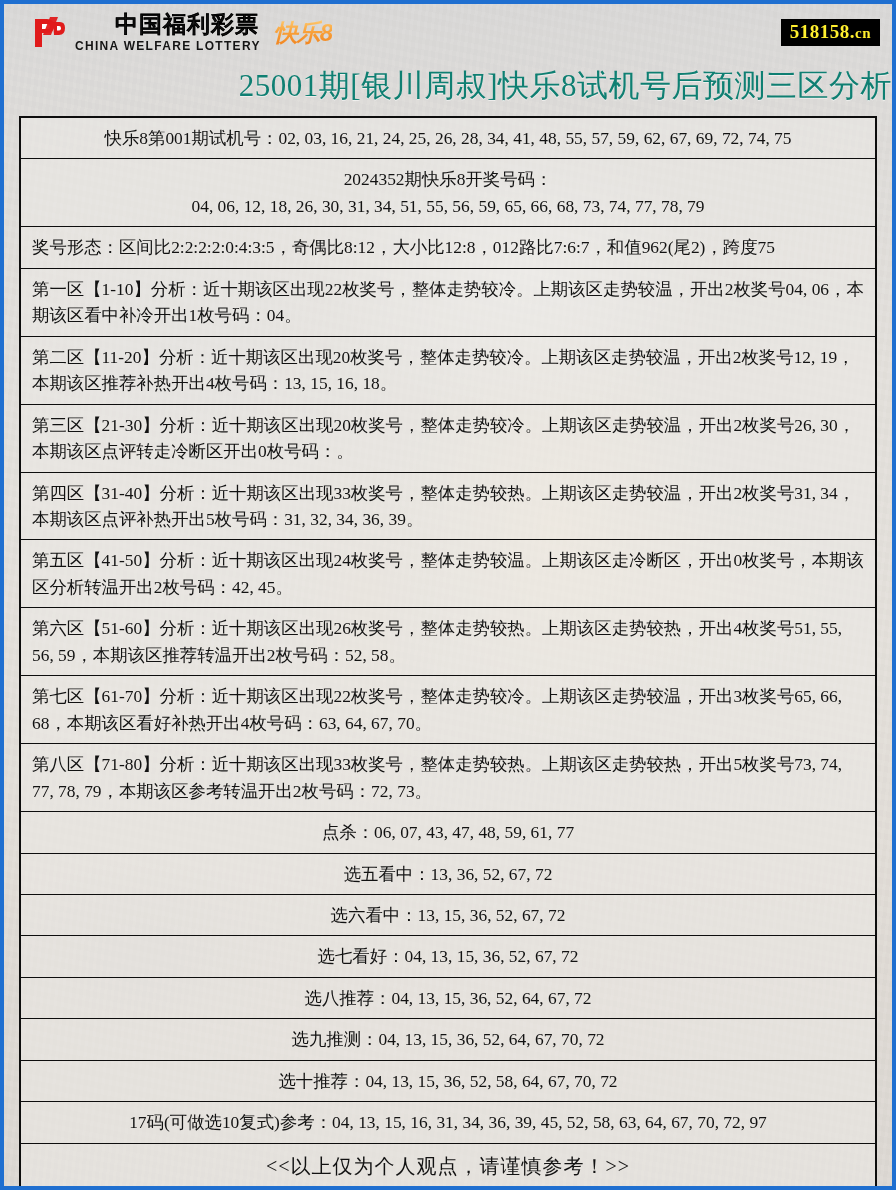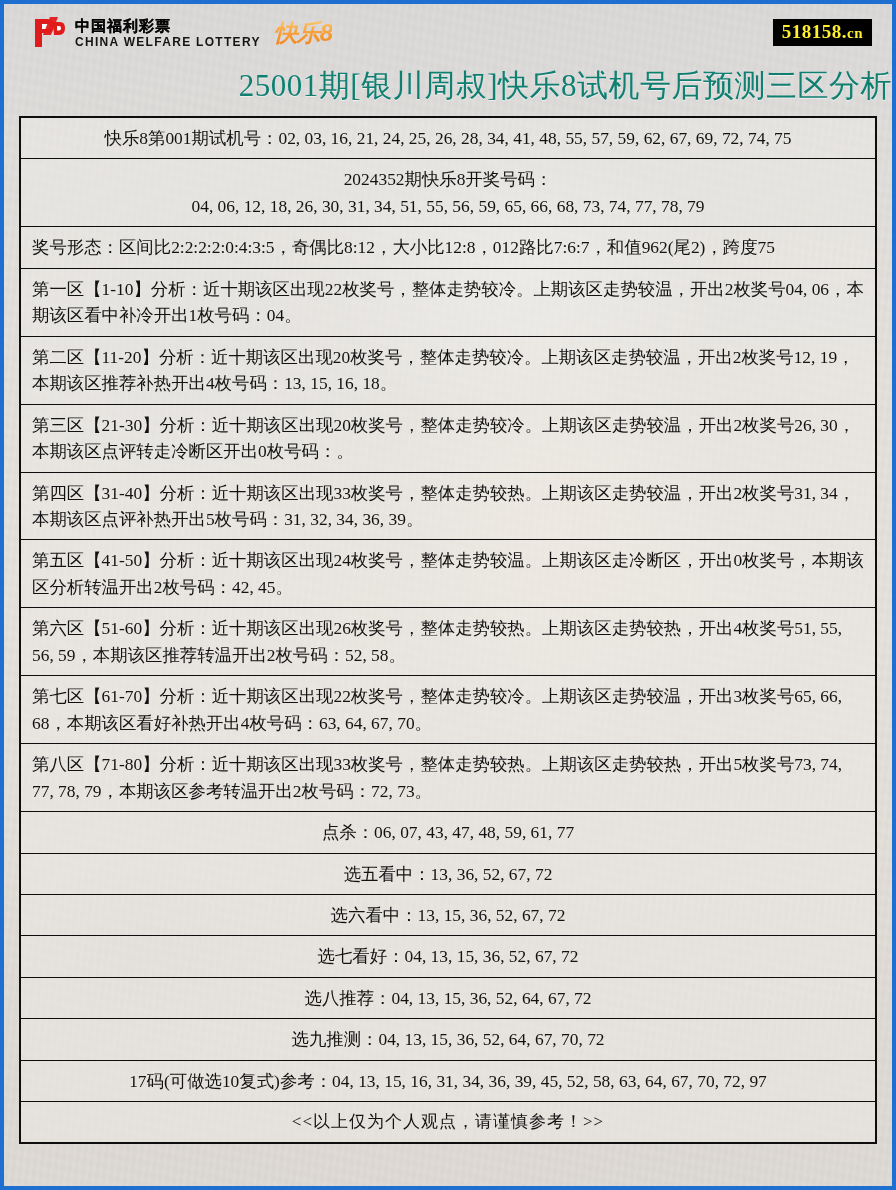--- a/index.html
+++ b/index.html
@@ -55,41 +55,41 @@
   .cwl-mark {
     width: 40px; height: 40px;
     position: relative;
   }
   .cwl-mark svg { display: block; }
   .cwl-cn {
     display: flex; flex-direction: column; align-items: flex-start;
     line-height: 1;
   }
   .cwl-cn-top {
-    font-family: Liberation Serif, serif;
-    font-weight: bold; font-size: 15px; letter-spacing: 1px;
-    color: #1a1a1a; -webkit-text-stroke: 0.2px #000;
+    font-family: Liberation Mono, monospace;
+    font-weight: bold; font-size: 23px; letter-spacing: 1px;
+    color: #1a1a1a; margin-left: 40px; -webkit-text-stroke: 0.2px #000;
   }
   .cwl-cn-bot {
     font-family: "Liberation Sans", sans-serif;
     font-weight: bold; font-size: 12px; letter-spacing: 1.3px;
     color: #141414; margin-top: 2px;
   }
   .kl8-mark {
     font-family: "Liberation Sans", sans-serif;
     font-weight: bold; font-size: 24px; font-style: italic;
     letter-spacing: -1px;
     background: linear-gradient(180deg, #ffd27a 0%, #f9a23b 45%, #ef7d18 100%);
     -webkit-background-clip: text; background-clip: text;
     color: transparent;
     margin-left: 5px;
     text-shadow: 0 0 0 rgba(0,0,0,0);
   }
   .site-badge {
-    position: absolute; right: 20px; top: 15px;
+    position: absolute; right: 12px; top: 15px;
     background: #000; color: #ffef2e;
     font-family: "Liberation Serif", serif;
     font-weight: bold; font-size: 19px;
     padding: 3px 9px 4px 9px;
     letter-spacing: 0.5px;
     line-height: 1.05;
   }
   .site-badge .tld { font-size: 15px; }
 
   .page-title {
@@ -118,21 +118,21 @@
     padding: 7px 11px;
     font-size: 17.4px;
     line-height: 1.52;
     color: #121212;
     background: rgba(238,236,231,0.50);
     vertical-align: middle;
     margin-left: 12px;
   }
   td.c { text-align: center; }
   td.l { text-align: left; }
-  .foot td { font-size: 17px; letter-spacing: 1px; }
+  .foot td { font-size: 20px; letter-spacing: 1px; }
 </style>
 </head>
 <body>
 
 <div id="page">
   <div id="bg"></div>
   <div id="veil"></div>
 
   <div id="content">
 
@@ -210,20 +210,23 @@
         <tr>
             <td class="c">选七看好：04, 13, 15, 36, 52, 67, 72</td>
           </tr>
         <tr>
             <td class="c">选八推荐：04, 13, 15, 36, 52, 64, 67, 72</td>
           </tr>
         <tr>
             <td class="c">选九推测：04, 13, 15, 36, 52, 64, 67, 70, 72</td>
           </tr>
         <tr>
+            <td class="c">选十推荐：04, 13, 15, 36, 52, 58, 64, 67, 70, 72</td>
+          </tr>
+        <tr>
             <td class="c">17码(可做选10复式)参考：04, 13, 15, 16, 31, 34, 36, 39, 45, 52, 58, 63, 64, 67, 70, 72, 97</td>
           </tr>
 
         <tr class="foot">
           <td class="c">&lt;&lt;以上仅为个人观点，请谨慎参考！&gt;&gt;</td>
         </tr>
       </tbody>
     </table>
 
   </div>

